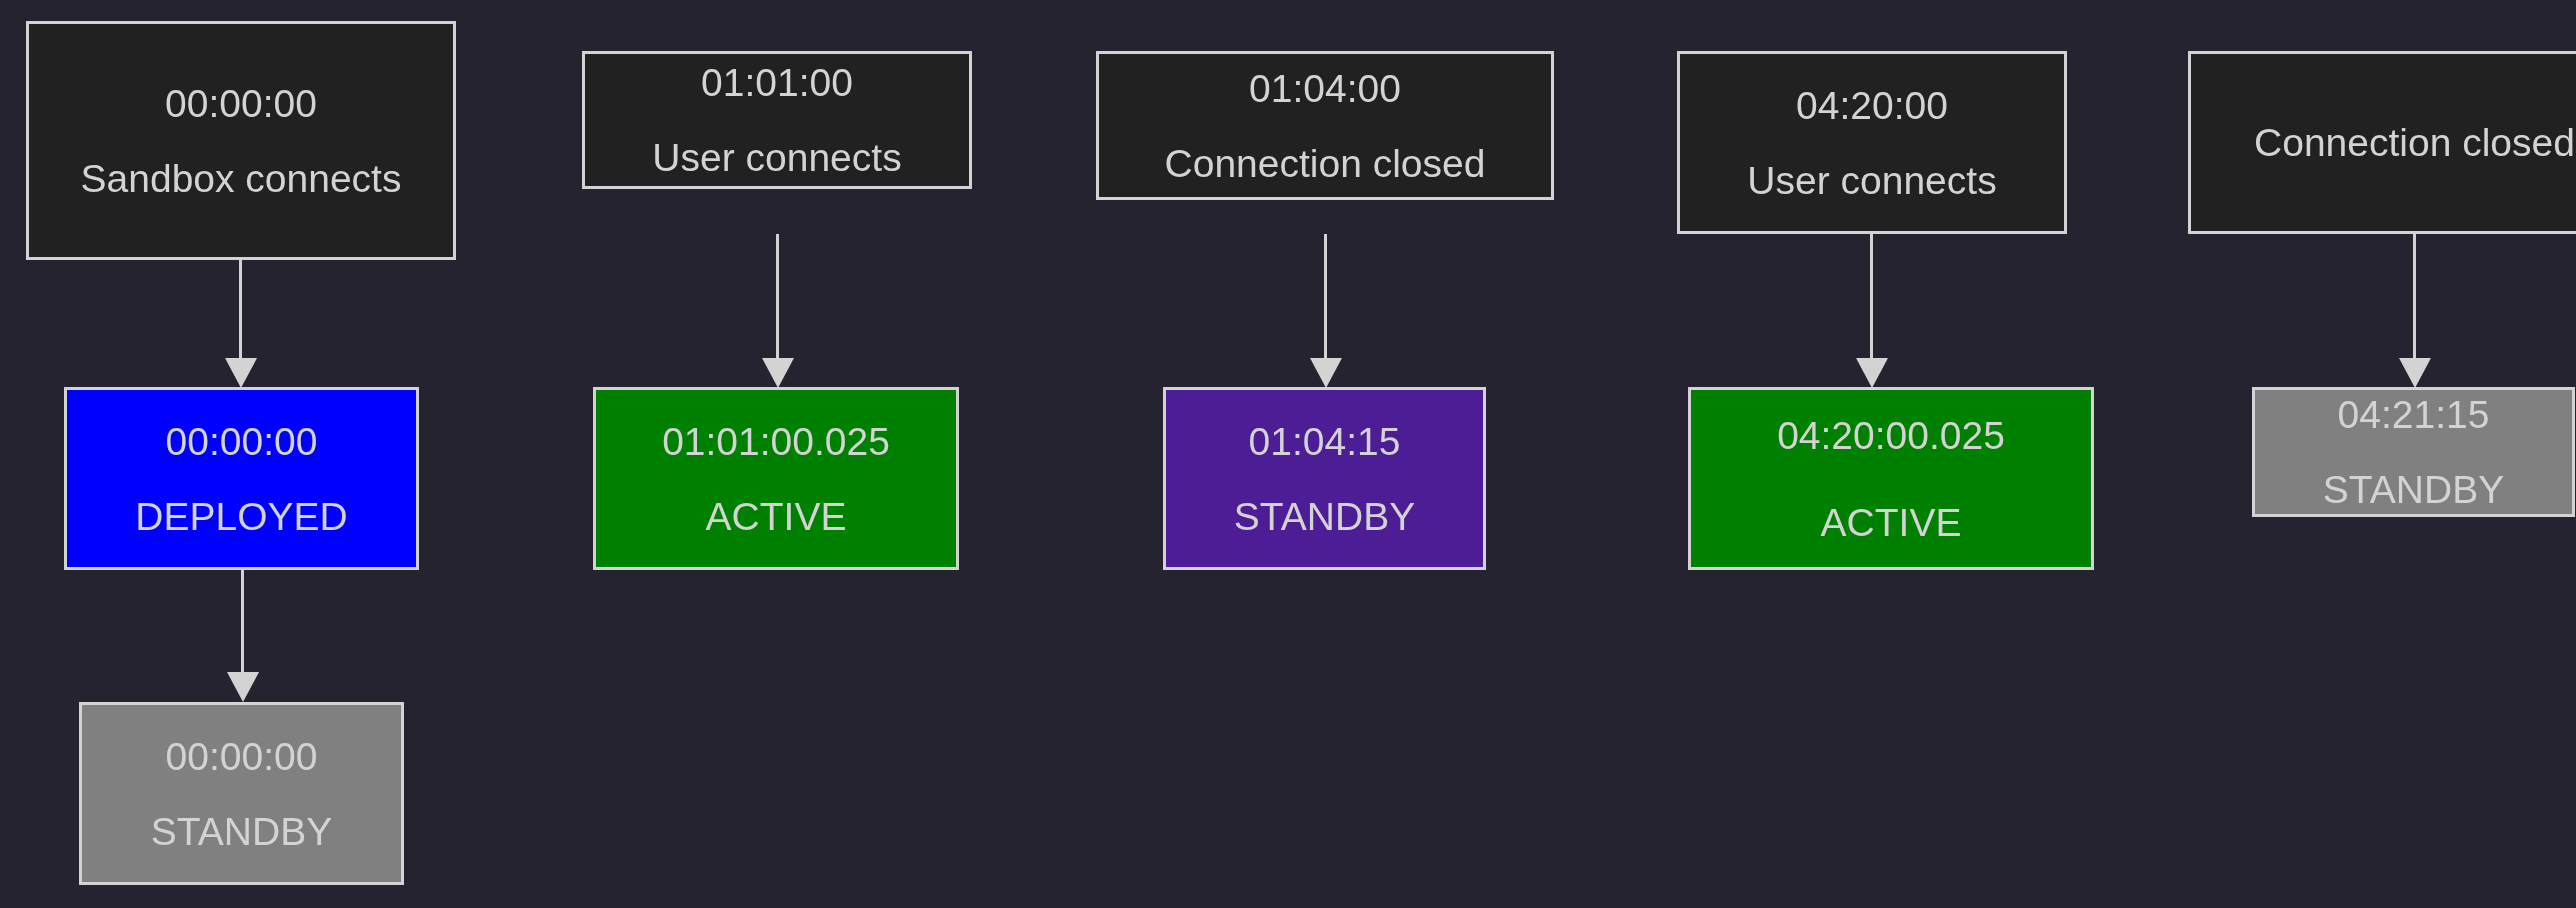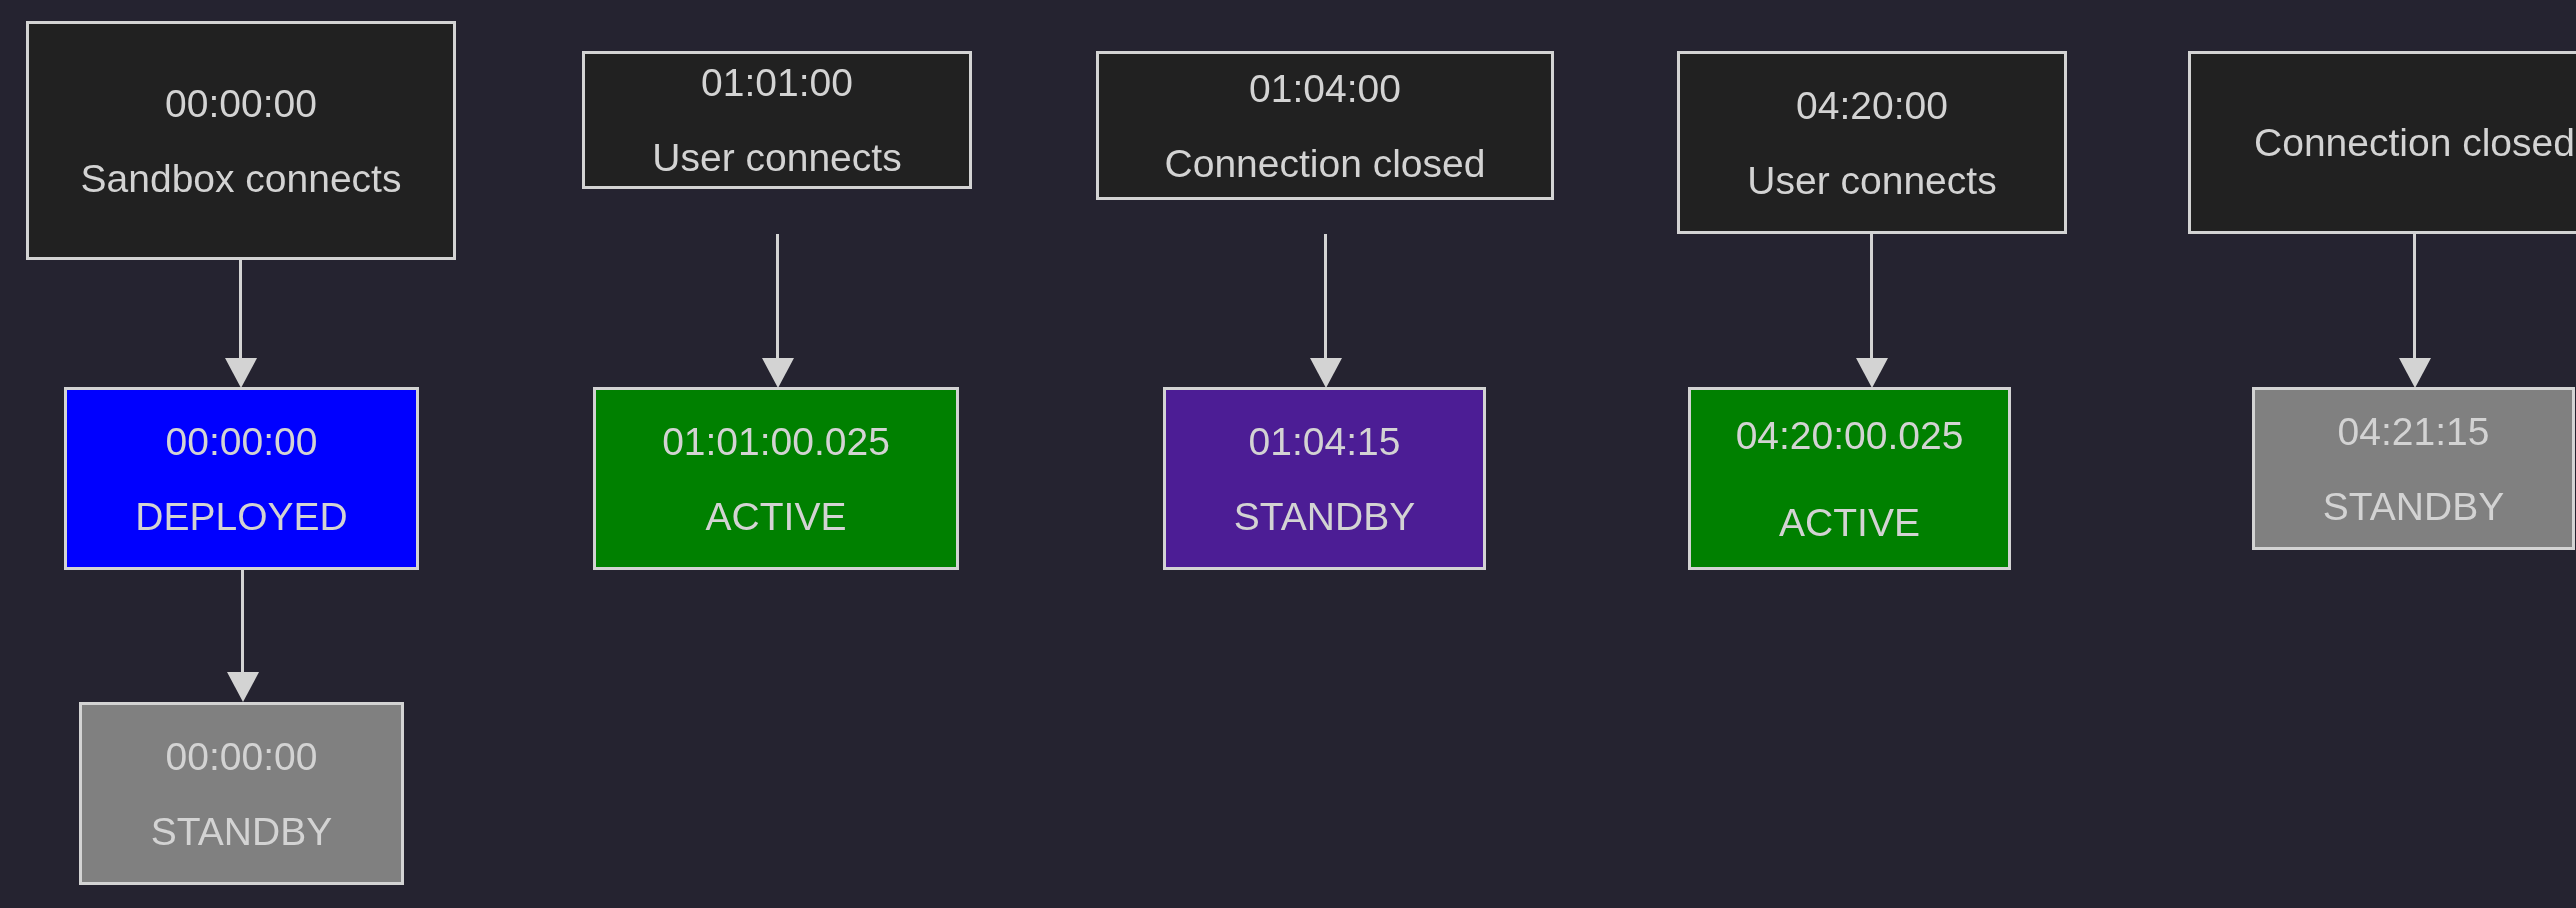--- a/index.html
+++ b/index.html
@@ -105,31 +105,31 @@
   </div>
 
   <div class="node event" style="left:1677px;top:51px;width:390px;height:183px">
     <span class="line">04:20:00</span>
     <span class="line">User connects</span>
   </div>
   <div class="arrow" style="left:1855px;top:234px;height:154px">
     <div class="stem"></div>
     <div class="head"></div>
   </div>
-  <div class="node state" style="left: 1688px; top: 387px; width: 323px; height: 183px; background-color: rgb(0, 128, 0); gap: 12px;">
+  <div class="node state" style="left: 1688px; top: 387px; width: 406px; height: 183px; background-color: rgb(0, 128, 0); gap: 12px;">
     <span class="line">04:20:00.025</span>
     <span class="line">ACTIVE</span>
   </div>
 
   <div class="node event" style="left:2188px;top:51px;width:453px;height:183px">
     <span class="line">Connection closed</span>
   </div>
   <div class="arrow" style="left:2398px;top:234px;height:154px">
     <div class="stem"></div>
     <div class="head"></div>
   </div>
-  <div class="node state" style="left: 2252px; top: 387px; width: 323px; height: 163px; background-color: rgb(128, 128, 128);">
+  <div class="node state" style="left: 2252px; top: 387px; width: 323px; height: 130px; background-color: rgb(128, 128, 128);">
     <span class="line">04:21:15</span>
     <span class="line">STANDBY</span>
   </div>
 
 </div>
 
 
 </body></html>

